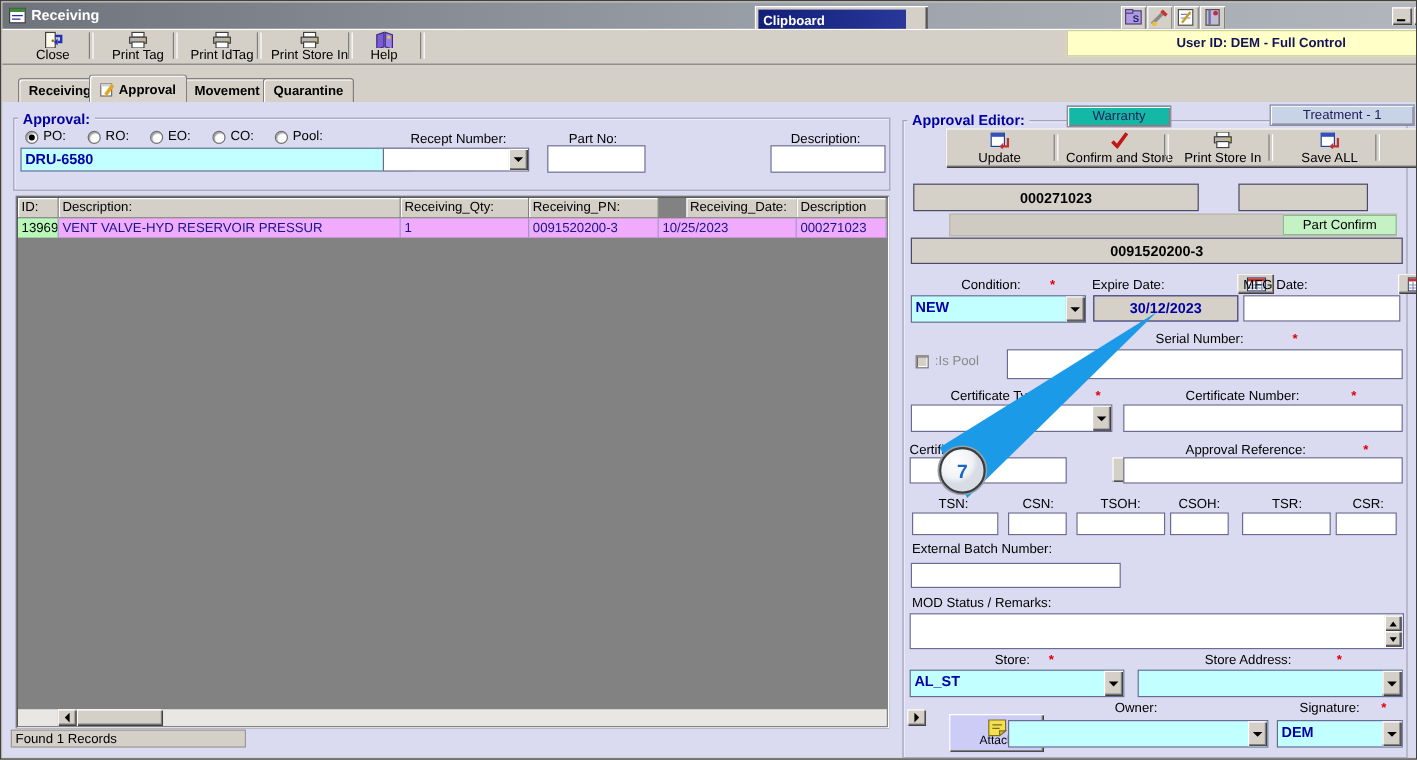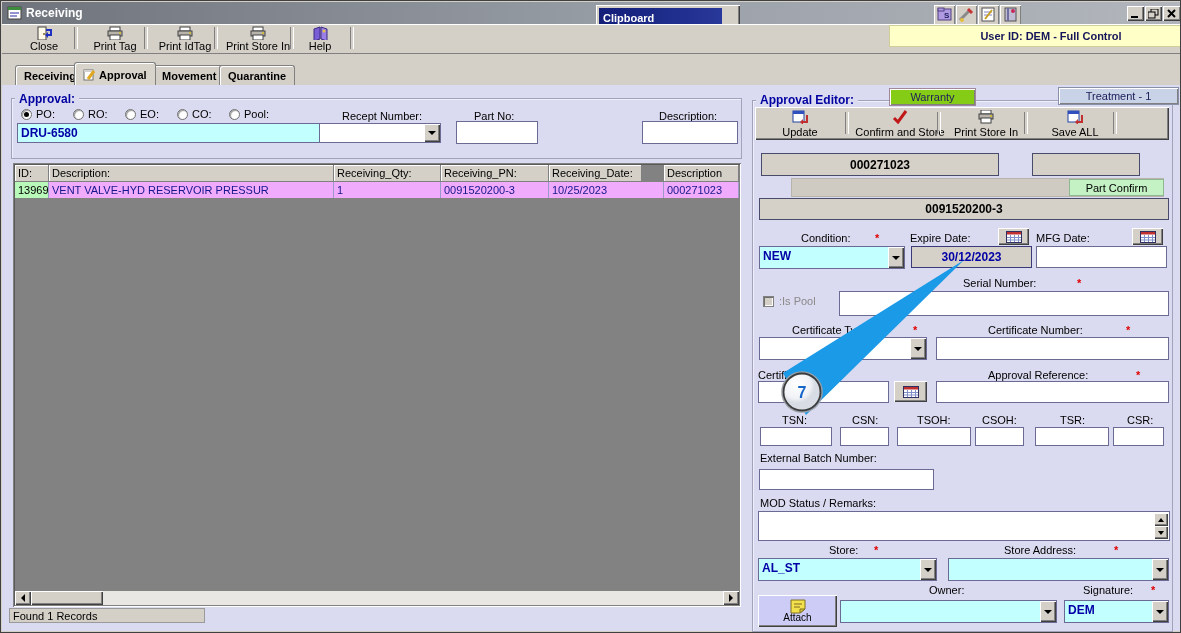--- a/index.html
+++ b/index.html
@@ -2,21 +2,21 @@
 <html><head>
 <meta charset="utf-8">
 <style>
   html,body{margin:0;padding:0;background:#555;}
   #screen{position:relative;width:1181px;height:633px;background:#d4d0c8;overflow:hidden;
           font-family:"Liberation Sans",sans-serif;border:1px solid #404040;box-sizing:border-box;}
   .abs{position:absolute;}
   .lbl{position:absolute;font-size:11px;color:#000;white-space:nowrap;}
   .graylbl{color:#8a8a8a;}
   .req{position:absolute;font-size:11px;font-weight:bold;color:#e00000;white-space:nowrap;}
-  .raised{box-shadow:inset 1px 1px 0 #ffffff,inset -1px -1px 0 #404040,inset -2px -2px 0 #808080;}
+  .raised{box-shadow:inset 1px 1px 0 #ffffff,inset -1px -1px 0 #404040,inset -2px -2px 0 #808080;margin-left:33px;}
   .raised-lite{box-shadow:inset 1px 1px 0 #ffffff,inset -1px -1px 0 #808080;}
   
   .titlebar{left:1px;top:1px;width:1179px;height:22px;background:linear-gradient(to right,#6f747c,#9aa0a8 55%,#b2b6bc);display:flex;align-items:center;}
   .title-text{color:#fff;font-weight:bold;font-size:12px;margin-left:6px;}
   .winbtn{position:absolute;width:17px;height:15px;background:#d4d0c8;display:flex;align-items:center;justify-content:center;}
   
   .toolbar{left:1px;top:23px;width:1179px;height:29px;background:#d4d0c8;border-bottom:1px solid #808080;box-shadow:inset 0 1px 0 #fff;}
   .tbtn{position:absolute;top:1px;height:26px;display:flex;flex-direction:column;align-items:center;justify-content:space-between;padding:1px 4px;cursor:default;}
   .tbtn .cap{font-size:11px;color:#000;white-space:nowrap;}
   .tsep{position:absolute;top:3px;height:22px;width:2px;border-left:1px solid #808080;border-right:1px solid #fff;}
@@ -244,21 +244,21 @@
 
   <span class="lbl" style="left:658px;top:109px">Description:</span>
   <div class="tfield" style="left:641px;top:120px;width:96px;height:23px"></div>
 
   <div class="gridwrap">
 
     <div class="gcell ghead" style="left:2px;top:2px;width:34px;height:17px">ID:</div>
     <div class="gcell ghead" style="left:36px;top:2px;width:285px;height:17px">Description:</div>
     <div class="gcell ghead" style="left:321px;top:2px;width:107px;height:17px">Receiving_Qty:</div>
     <div class="gcell ghead" style="left:428px;top:2px;width:108px;height:17px">Receiving_PN:</div>
-    <div class="gcell ghead" style="left:536px;top:2px;width:93px;height:17px">Receiving_Date:</div>
+    <div class="gcell ghead" style="left:559px;top:2px;width:93px;height:17px">Receiving_Date:</div>
     <div class="gcell ghead" style="left:651px;top:2px;width:75px;height:17px">Description</div>
 
     <div>
       <div class="gcell" style="left:2px;top:19px;width:34px;height:16px;background:#b8f8b8;color:#000;border-right:1px solid #9a9ac8">139697</div>
       <div class="gcell grow" style="left:36px;top:19px;width:285px;height:16px">VENT VALVE-HYD RESERVOIR PRESSUR</div>
       <div class="gcell grow" style="left:321px;top:19px;width:107px;height:16px">1</div>
       <div class="gcell grow" style="left:428px;top:19px;width:108px;height:16px">0091520200-3</div>
       <div class="gcell grow" style="left:536px;top:19px;width:115px;height:16px">10/25/2023</div>
       <div class="gcell grow" style="left:651px;top:19px;width:75px;height:16px">000271023</div>
     </div>
@@ -274,21 +274,21 @@
     </div>
   </div>
 
   <div class="abs" style="left:8px;top:607px;width:196px;height:15px;background:#d4d0c8;border:1px solid #9a9a9a;box-sizing:border-box;">
     <span class="lbl" style="left:3px;top:1px">Found 1 Records</span>
   </div>
 
   <fieldset class="grp" style="left:751px;top:99px;width:419px;height:530px"></fieldset>
   <span class="grp-title" style="left:755px;top:92px">Approval Editor:</span>
 
-  <div class="flatbtn raised-lite" style="left:888px;top:87px;width:87px;height:18px;background:#84cc16;border:1px solid #a08898;color:#20205a;z-index:4">
+  <div class="flatbtn raised-lite" style="left:888px;top:87px;width:87px;height:18px;background:#14b8a6;border:1px solid #a08898;color:#20205a;z-index:4">
     <span>Warranty</span>
   </div>
   <div class="flatbtn raised-lite" style="left:1057px;top:86px;width:121px;height:18px;background:#c9d3e8;border:1px solid #8890a8;color:#20205a;z-index:4">
     <span>Treatment - 1</span>
   </div>
 
   <div class="abs raised" style="left:754px;top:106px;width:414px;height:33px;background:#d4d0c8">
     <div class="tbtn" style="left:8px;top:2px;width:66px;height:28px">
       <svg width="16" height="14">
         <rect x="1" y="1" width="11" height="11" fill="#fff" stroke="#2040a0"></rect>

